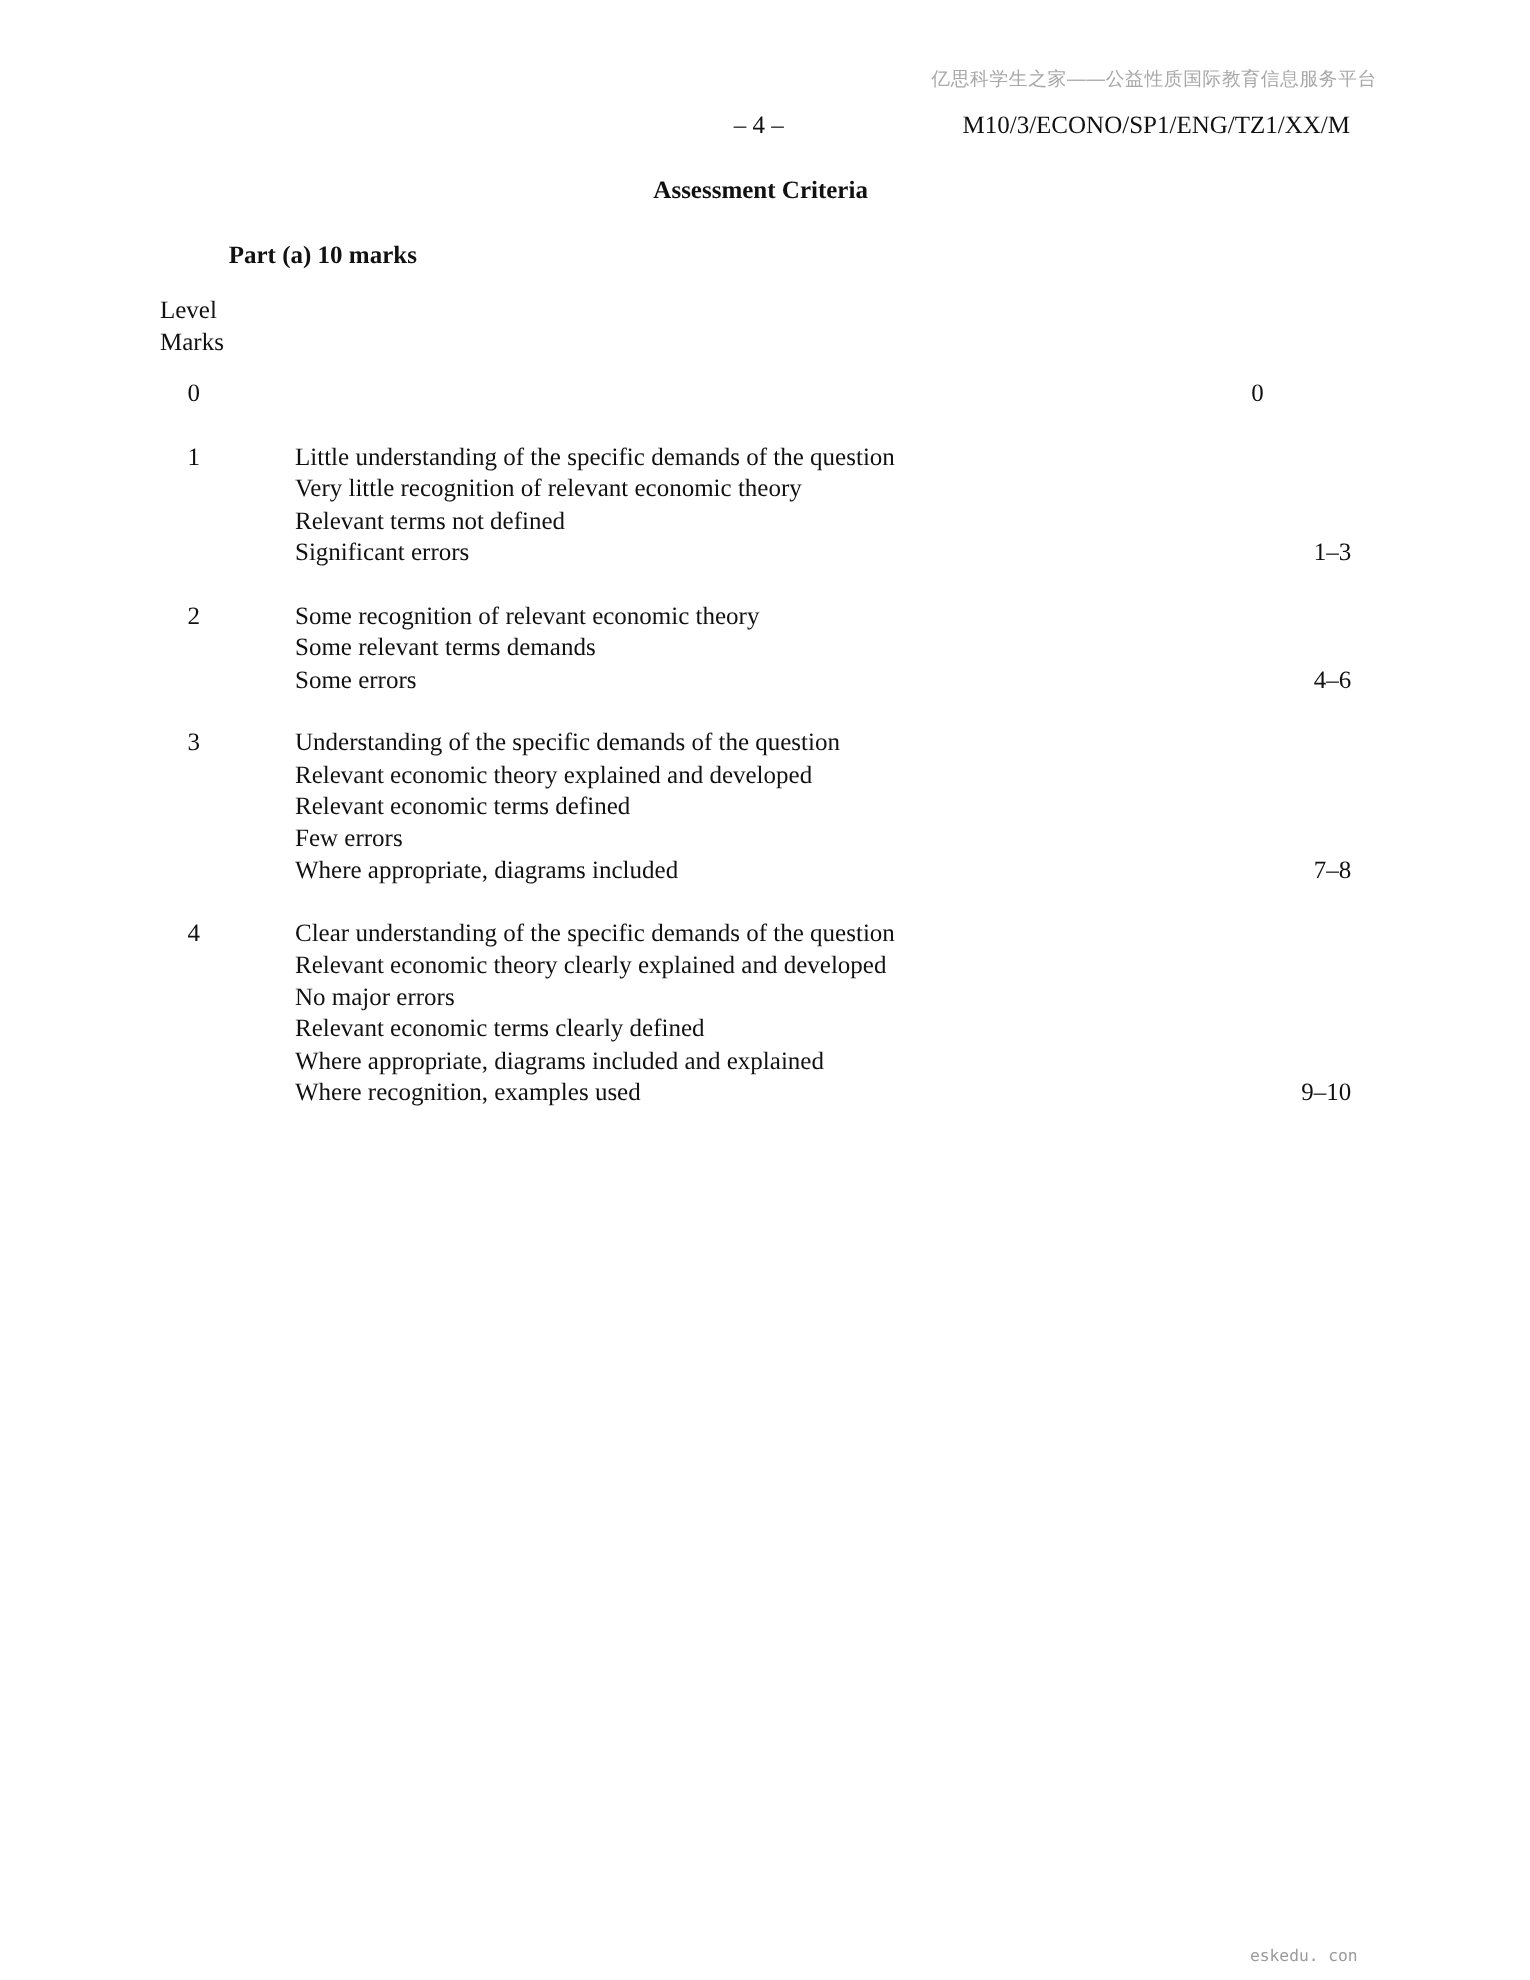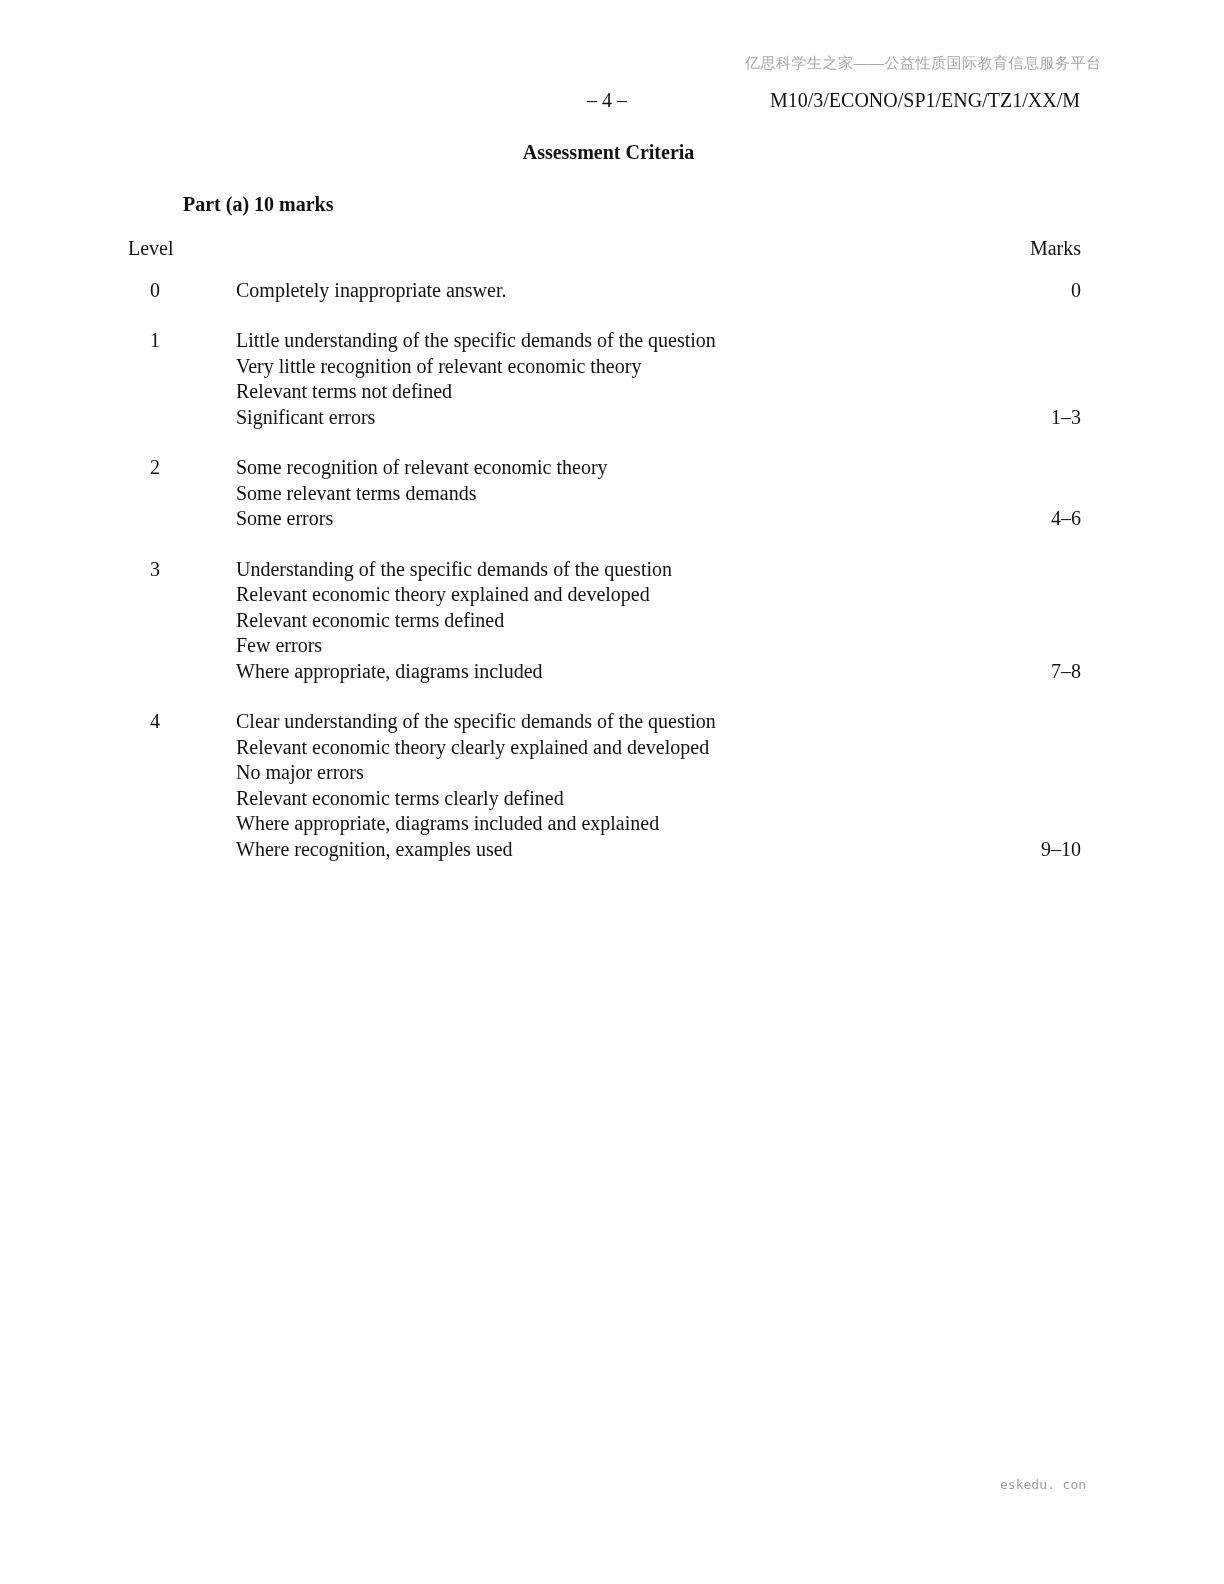--- a/index.html
+++ b/index.html
@@ -56,37 +56,38 @@
     position: absolute;
     top: 236px;
     left: 128px;
     width: 953px;
     line-height: 25.5px;
   }
   .table-header {
     display: flex;
     justify-content: space-between;
     margin-bottom: 16px;
+    flex-direction: column;
   }
   .criteria-row {
     display: grid;
     grid-template-columns: 108px 1fr 70px;
     margin-bottom: 25px;
   }
   .level-cell {
     padding-left: 22px;
     align-self: start;
   }
   .marks-cell {
     text-align: right;
     align-self: end;
   }
   .watermark-bottom {
     position: absolute;
-    top: 1477px;
+    top: 1558px;
     left: 1000px;
     font-family: "DejaVu Sans Mono", monospace;
     font-size: 13px;
     color: #9b9b9b;
     white-space: nowrap;
   }
 </style>
 </head>
 <body>
 
@@ -101,23 +102,20 @@
 <div class="part-heading">Part (a) 10 marks</div>
 
 <div class="criteria-table">
   <div class="table-header">
     <span>Level</span>
     <span>Marks</span>
   </div>
   <div id="rows">
   <div class="criteria-row">
     <div class="level-cell">0</div>
-    <div class="criteria-cell">
-          <div>Completely inappropriate answer.</div>
-        </div>
     <div class="marks-cell">0</div>
   </div>
 
   <div class="criteria-row">
     <div class="level-cell">1</div>
     <div class="criteria-cell">
           <div>Little understanding of the specific demands of the question</div>
           <div>Very little recognition of relevant economic theory</div>
           <div>Relevant terms not defined</div>
           <div>Significant errors</div>

